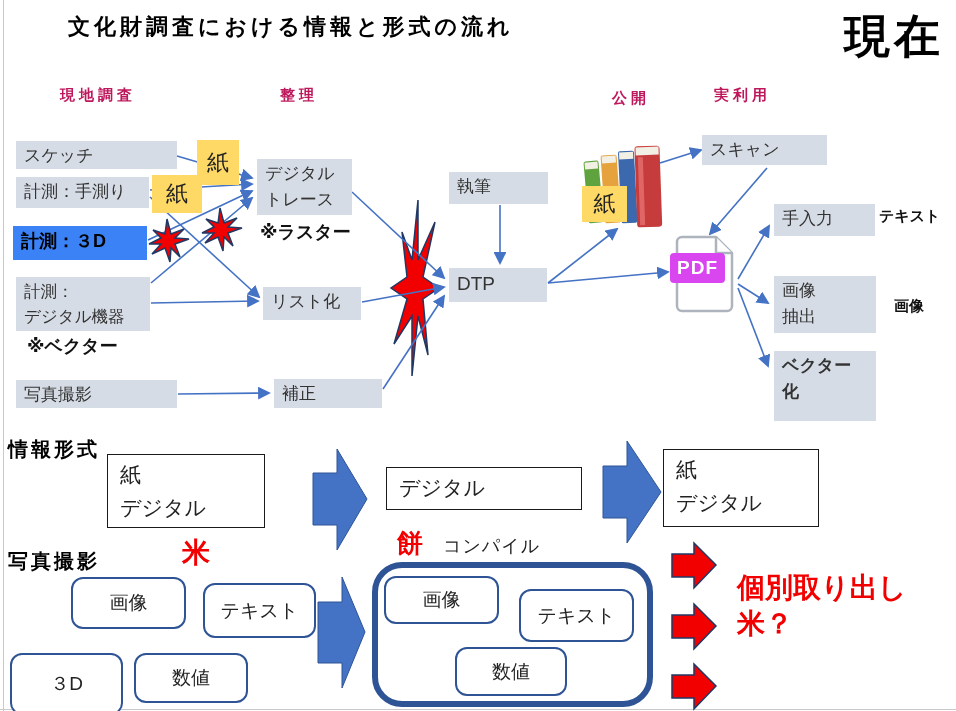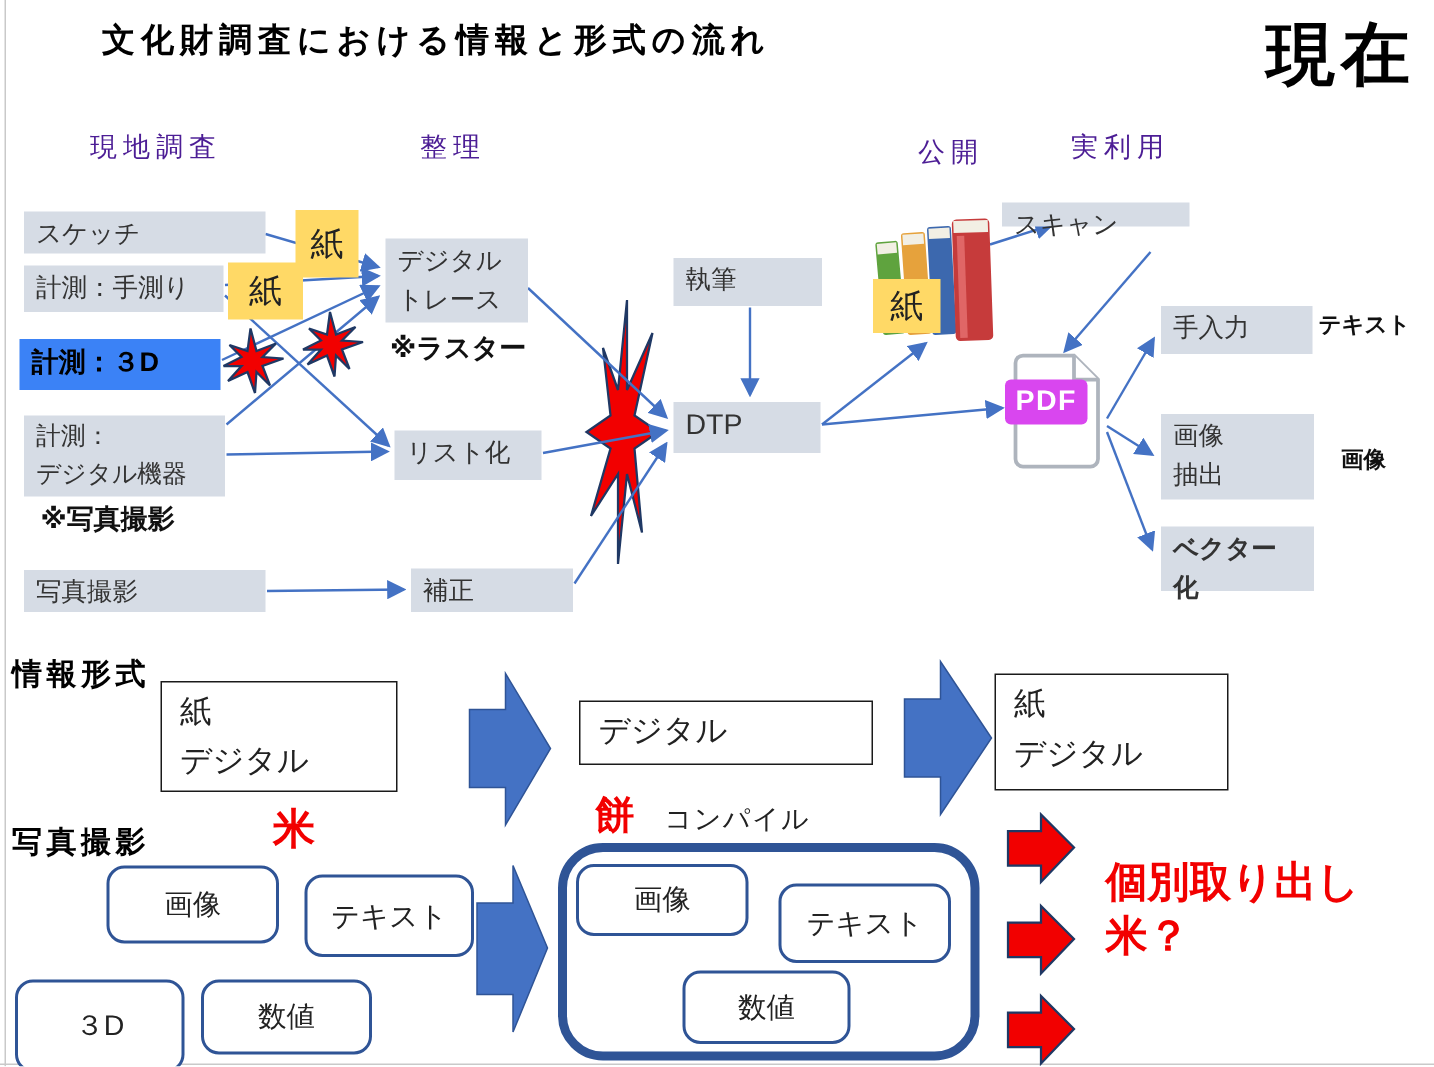--- a/index.html
+++ b/index.html
@@ -2,21 +2,21 @@
 <html><head>
 <meta charset="utf-8">
 <style>
   html,body{margin:0;padding:0;background:#fff;}
   body{font-family:"Liberation Sans","DejaVu Sans",sans-serif;}
   .slide{position:relative;width:956px;height:711px;background:#fff;overflow:hidden;}
   .abs{position:absolute;}
   .edge{position:absolute;background:#c9c9c9;z-index:0;}
   .title{left:68px;top:12px;font-size:22px;font-weight:bold;letter-spacing:4px;color:#000;z-index:2;}
   .era{left:812px;top:6px;width:132px;text-align:right;font-size:46px;font-weight:bold;letter-spacing:4px;color:#000;z-index:2;}
-  .stage{font-size:18px;letter-spacing:4px;color:#4c1d95;z-index:2;}
+  .stage{font-size:15px;letter-spacing:4px;color:#be185d;z-index:2;font-weight:bold;}
   .gbox{background:#d6dce5;color:#333;font-size:17px;line-height:1.5;padding:2px 8px;
         box-sizing:border-box;white-space:pre-line;z-index:2;}
   .bold{font-weight:bold;}
   .note{font-size:18px;font-weight:bold;color:#111;z-index:2;}
   .ptag{background:#ffd966;color:#222;display:flex;align-items:center;justify-content:center;
         font-size:22px;z-index:3;}
   .sidelabel{font-size:15px;font-weight:bold;color:#111;z-index:2;}
   .wbox{background:#fff;border:1.5px solid #1a1a1a;box-sizing:border-box;font-size:21px;
         padding:4px 12px;white-space:pre-line;line-height:1.55;color:#222;z-index:2;}
   .rbox{background:#fff;border:2px solid #2f5496;border-radius:12px;display:flex;align-items:center;
@@ -85,39 +85,39 @@
   <div class="abs stage" style="left:60px;top:86px;">現地調査</div>
   <div class="abs stage" style="left:280px;top:86px;">整理</div>
   <div class="abs stage" style="left:612px;top:89px;">公開</div>
   <div class="abs stage" style="left:714px;top:86px;">実利用</div>
 
   <div class="abs gbox" style="left:16px;top:141px;width:161px;height:28px;">スケッチ</div>
   <div class="abs gbox" style="left:16px;top:177px;width:133px;height:31px;">計測：手測り</div>
   <div class="abs gbox bold" style="left:13px;top:226px;width:134px;height:34px;background:#3b82f6;font-size:18px;color:#000;">計測：３D</div>
   <div class="abs gbox" style="left:16px;top:277px;width:134px;height:54px;font-size:16.5px;">計測：
 デジタル機器</div>
-  <div class="abs note" style="left:27px;top:334px;">※写真撮影</div>
+  <div class="abs note" style="left:27px;top:334px;">※ベクター</div>
   <div class="abs gbox" style="left:16px;top:380px;width:161px;height:28px;">写真撮影</div>
 
   <div class="abs gbox" style="left:257px;top:159px;width:95px;height:56px;">デジタル
 トレース</div>
   <div class="abs note" style="left:260px;top:220px;">※ラスター</div>
   <div class="abs gbox" style="left:274px;top:379px;width:108px;height:29px;">補正</div>
   <div class="abs gbox" style="left:263px;top:287px;width:98px;height:33px;">リスト化</div>
 
   <div class="abs gbox" style="left:449px;top:172px;width:99px;height:32px;">執筆</div>
   <div class="abs gbox" style="left:449px;top:268px;width:98px;height:34px;font-size:19px;">DTP</div>
 
-  <div class="abs gbox" style="left:668px;top:135px;width:125px;height:16px;">スキャン</div>
+  <div class="abs gbox" style="left:702px;top:135px;width:125px;height:30px;">スキャン</div>
   <div class="abs gbox" style="left:774px;top:204px;width:101px;height:32px;">手入力</div>
   <div class="abs sidelabel" style="left:879px;top:207px;">テキスト</div>
   <div class="abs gbox" style="left:774px;top:276px;width:102px;height:57px;">画像
 抽出</div>
   <div class="abs sidelabel" style="left:894px;top:297px;">画像</div>
-  <div class="abs gbox bold" style="left:774px;top:351px;width:102px;height:43px;">ベクター
+  <div class="abs gbox bold" style="left:774px;top:351px;width:102px;height:70px;">ベクター
 化</div>
 
   <div class="abs ptag" style="left:197px;top:140px;width:42px;height:45px;">紙</div>
   <div class="abs ptag" style="left:152px;top:175px;width:50px;height:38px;">紙</div>
   <div class="abs ptag" style="left:582px;top:186px;width:45px;height:36px;">紙</div>
 
   <svg class="abs" style="left:583px;top:141px;z-index:2;" width="80" height="90" viewBox="0 0 80 90">
     <g transform="rotate(-5 10 50)">
       <rect x="3" y="20" width="15" height="62" rx="2" fill="#5fa33e"></rect>
       <rect x="4" y="21" width="13" height="7" fill="#f2efe4"></rect>

